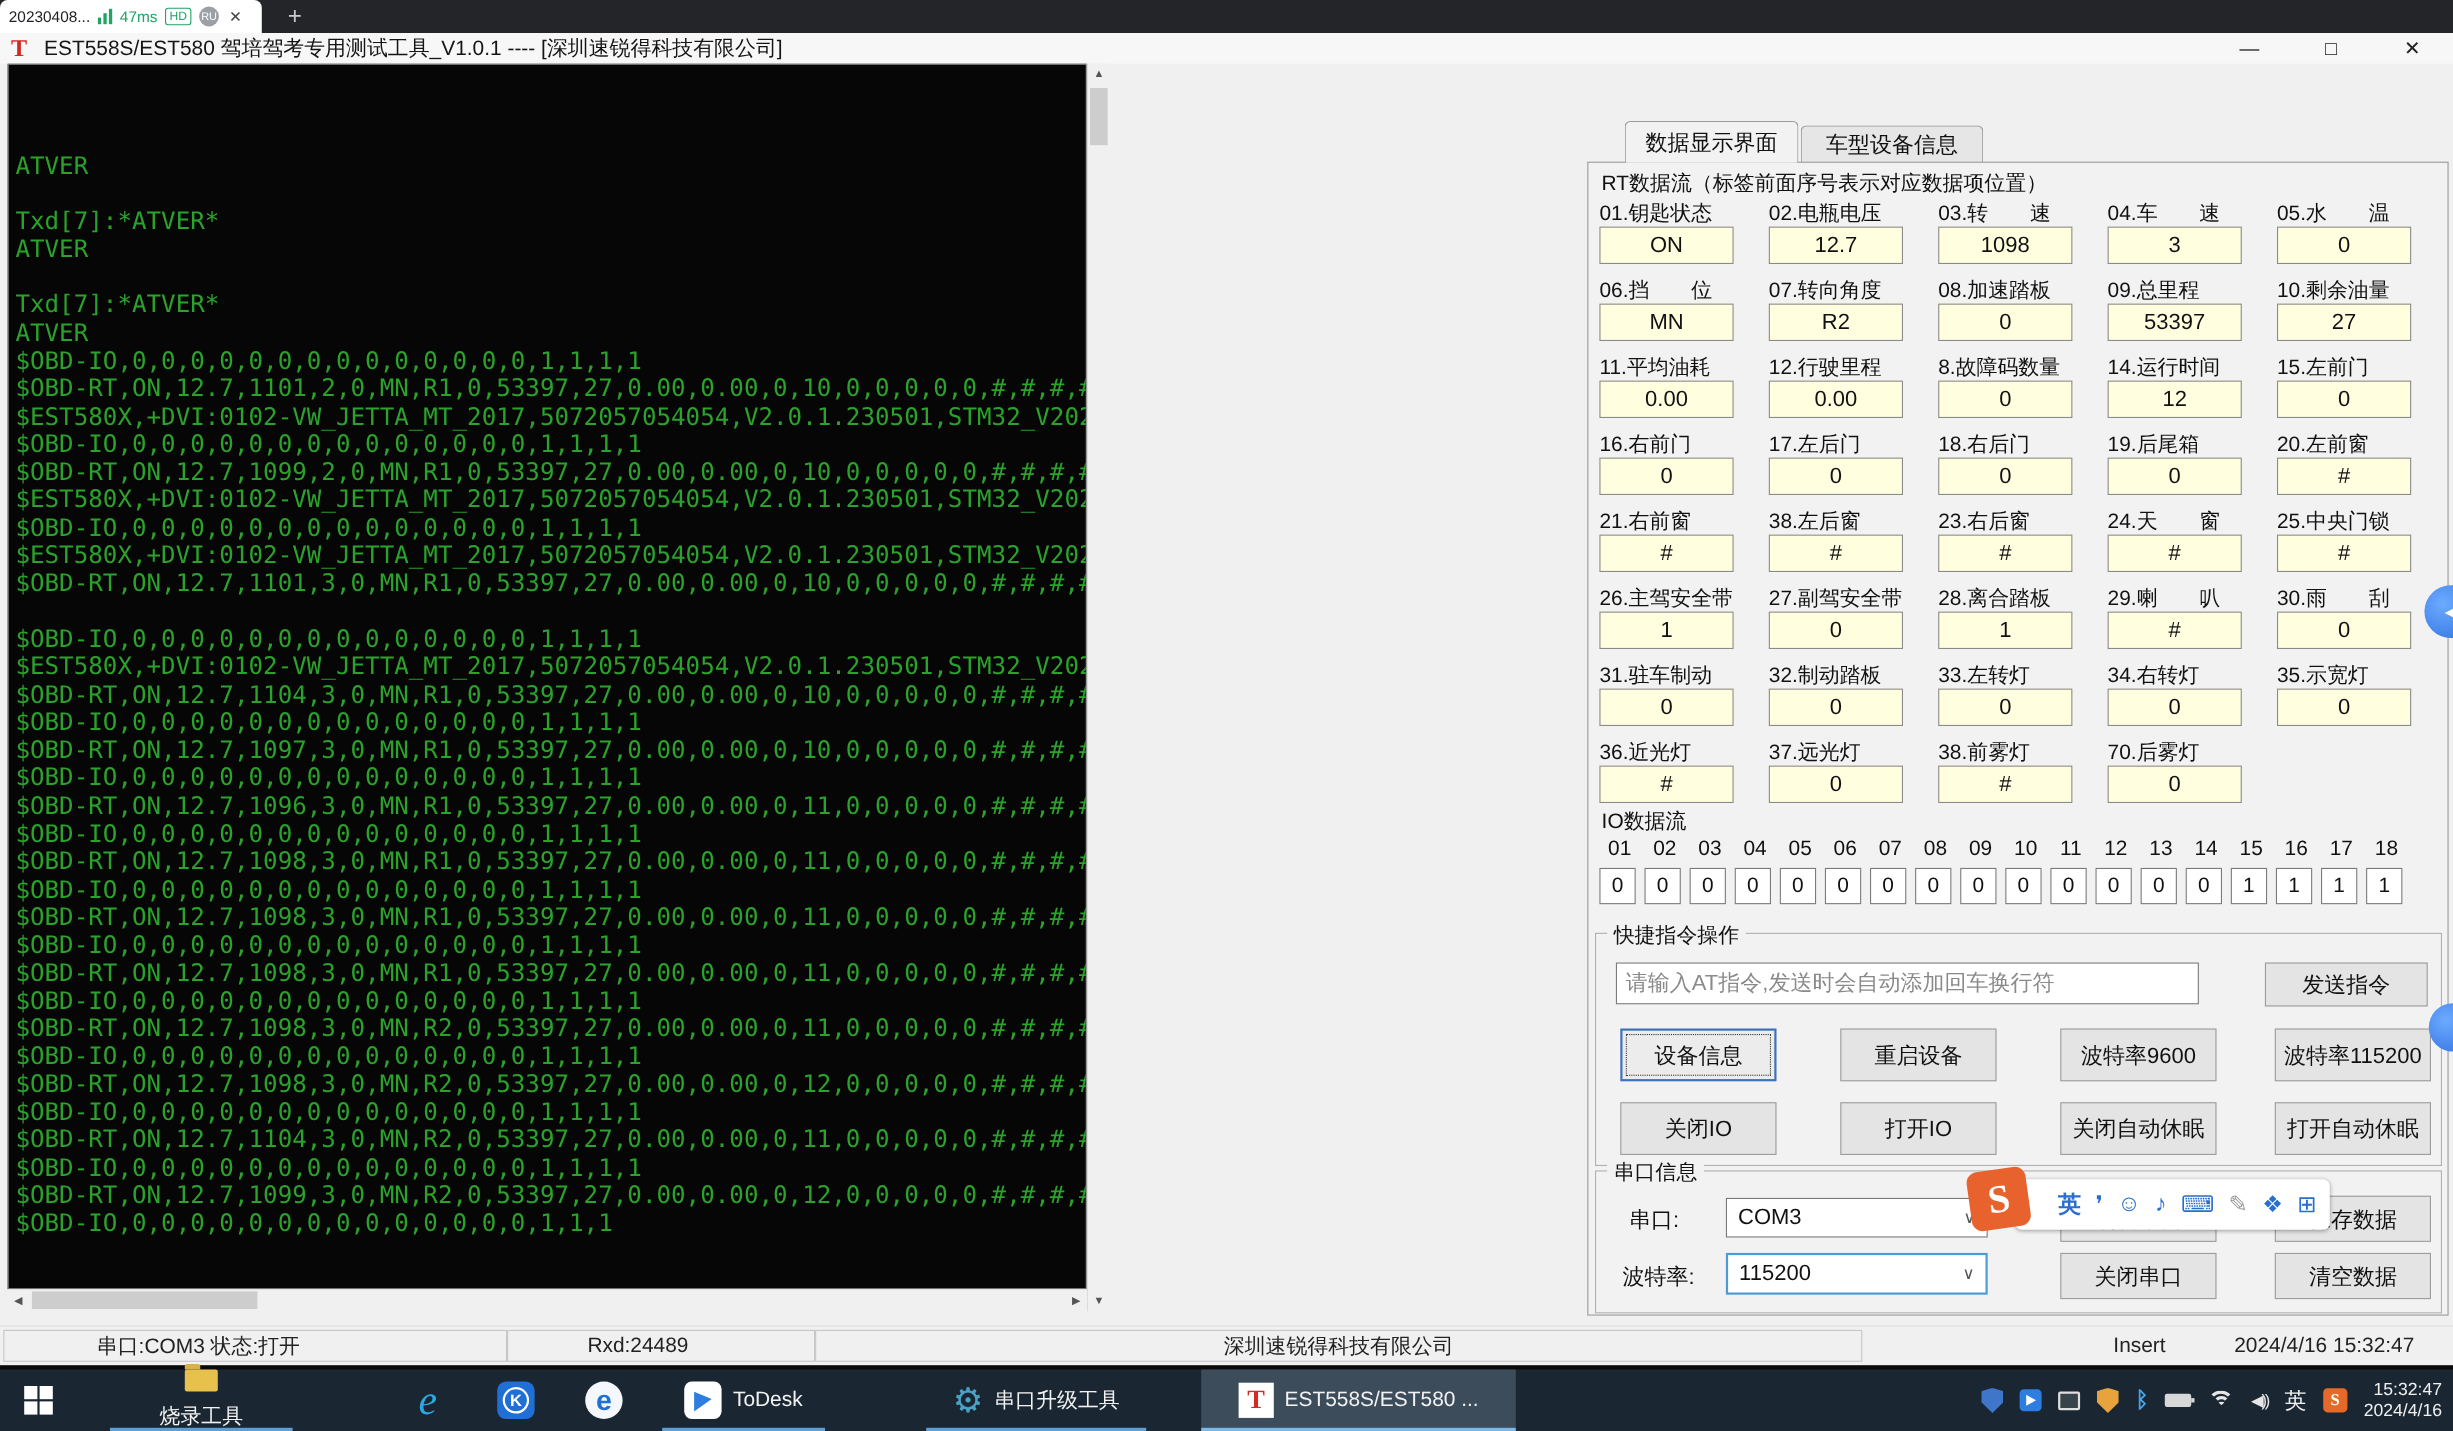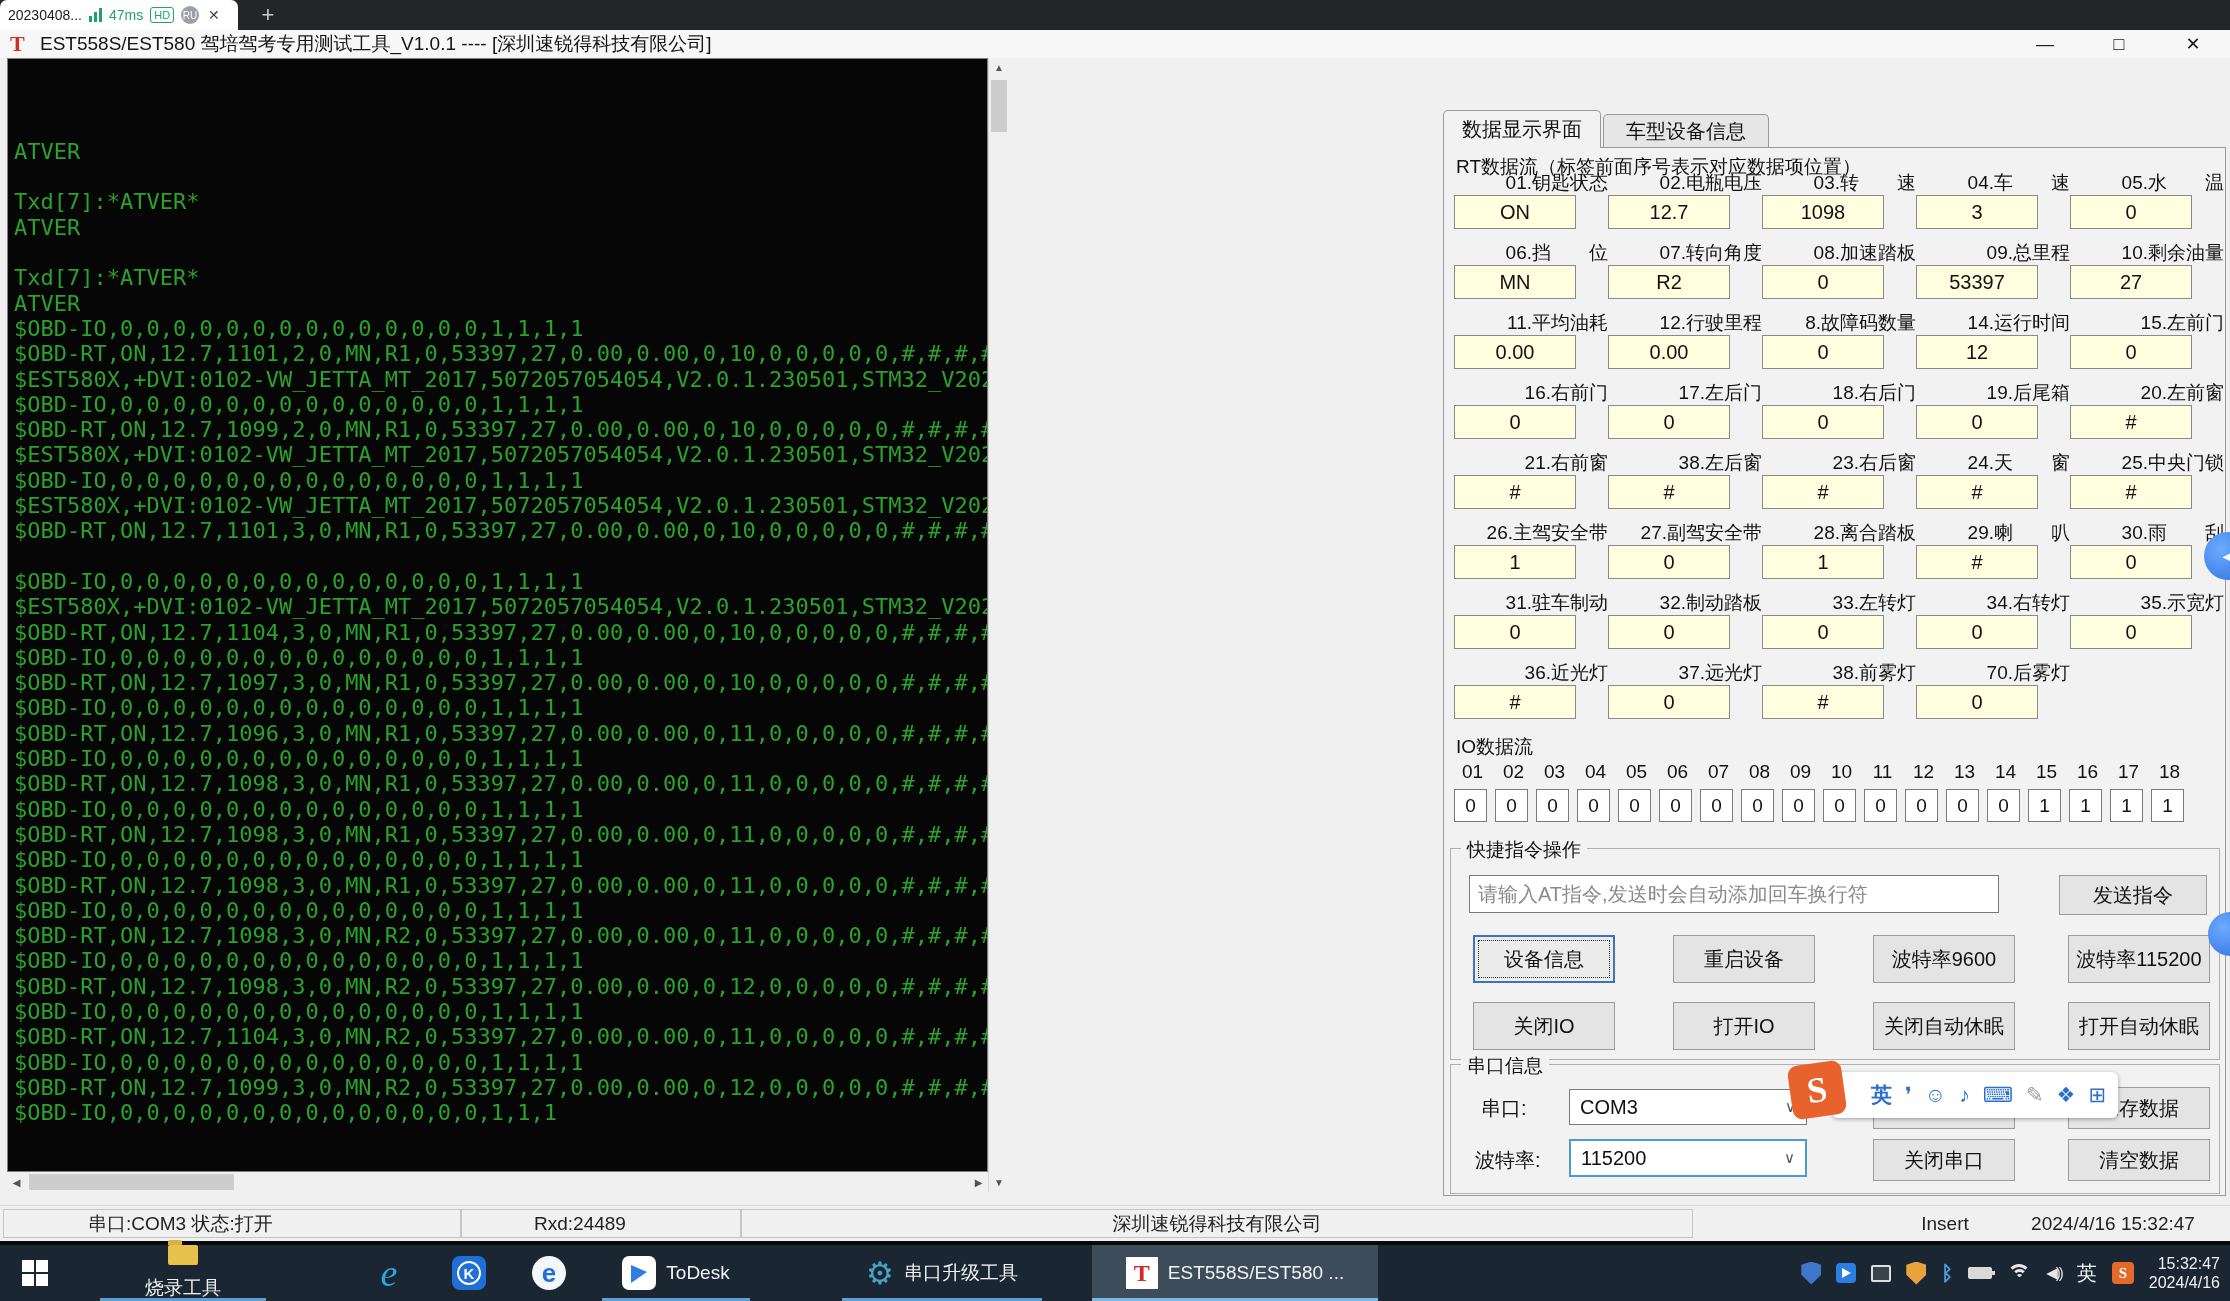--- a/index.html
+++ b/index.html
@@ -41,27 +41,27 @@
   .vscroll .arr{position:absolute;left:0;width:20px;height:19px;background:#f0f0f0;color:#555;font-size:10px;
                 display:flex;align-items:center;justify-content:center;}
   .vscroll .arr.up{top:0}.vscroll .arr.down{bottom:0}
   .vthumb{position:absolute;left:2px;top:22px;width:16px;height:52px;background:#cdcdcd;}
   .hscroll{position:absolute;left:7px;top:1142px;width:981px;height:20px;background:#f0f0f0;}
   .hscroll .arr{position:absolute;top:0;width:19px;height:20px;color:#555;font-size:10px;display:flex;align-items:center;justify-content:center;}
   .hscroll .arr.left{left:0}.hscroll .arr.right{right:0}
   .hthumb{position:absolute;left:22px;top:2px;width:205px;height:16px;background:#cdcdcd;}
   
   .tabstrip-tab{position:absolute;border:1px solid #9a9a9a;border-bottom:none;border-radius:5px 5px 0 0;
-                display:flex;align-items:center;justify-content:center;font-size:20px;color:#111;}
+                display:flex;align-items:center;justify-content:center;font-size:20px;color:#111;margin-left:34px;}
   .tab-active{left:1443px;top:80px;width:158px;height:38px;background:#f2f2f2;z-index:3;}
   .tab-idle{left:1603px;top:84px;width:166px;height:34px;background:#e6e6e6;z-index:1;}
   .tabpage{position:absolute;left:1443px;top:117px;width:783px;height:1049px;background:#f2f2f2;
            border:1px solid #9a9a9a;z-index:2;}
   .rt-title{position:absolute;left:12px;top:6px;font-size:19px;color:#111;}
-  .rt-grid{position:absolute;left:10px;top:22px;display:grid;grid-template-columns:repeat(5,154px);text-align:right;}
+  .rt-grid{position:absolute;left:10px;top:33px;display:grid;grid-template-columns:repeat(5,154px);}
   .rt-cell{margin-bottom:11px;}
   .rt-label{font-size:19px;color:#111;height:24px;white-space:nowrap;}
   .rt-box{width:122px;height:34px;margin-top:1px;background:#ffffe0;border:1px solid #8a8a8a;
           display:flex;align-items:center;justify-content:center;font-size:20px;color:#111;}
   .io-title{position:absolute;left:12px;top:586px;font-size:19px;color:#111;}
   .io-headers{position:absolute;left:8px;top:613px;display:flex;}
   .io-h{width:41px;text-align:center;font-size:19px;color:#111;}
   .io-boxes{position:absolute;left:10px;top:641px;display:flex;}
   .io-box{width:33px;height:33px;margin-right:8px;background:#ffffff;border:1px solid #7a7a7a;
           display:flex;align-items:center;justify-content:center;font-size:19px;color:#111;}

